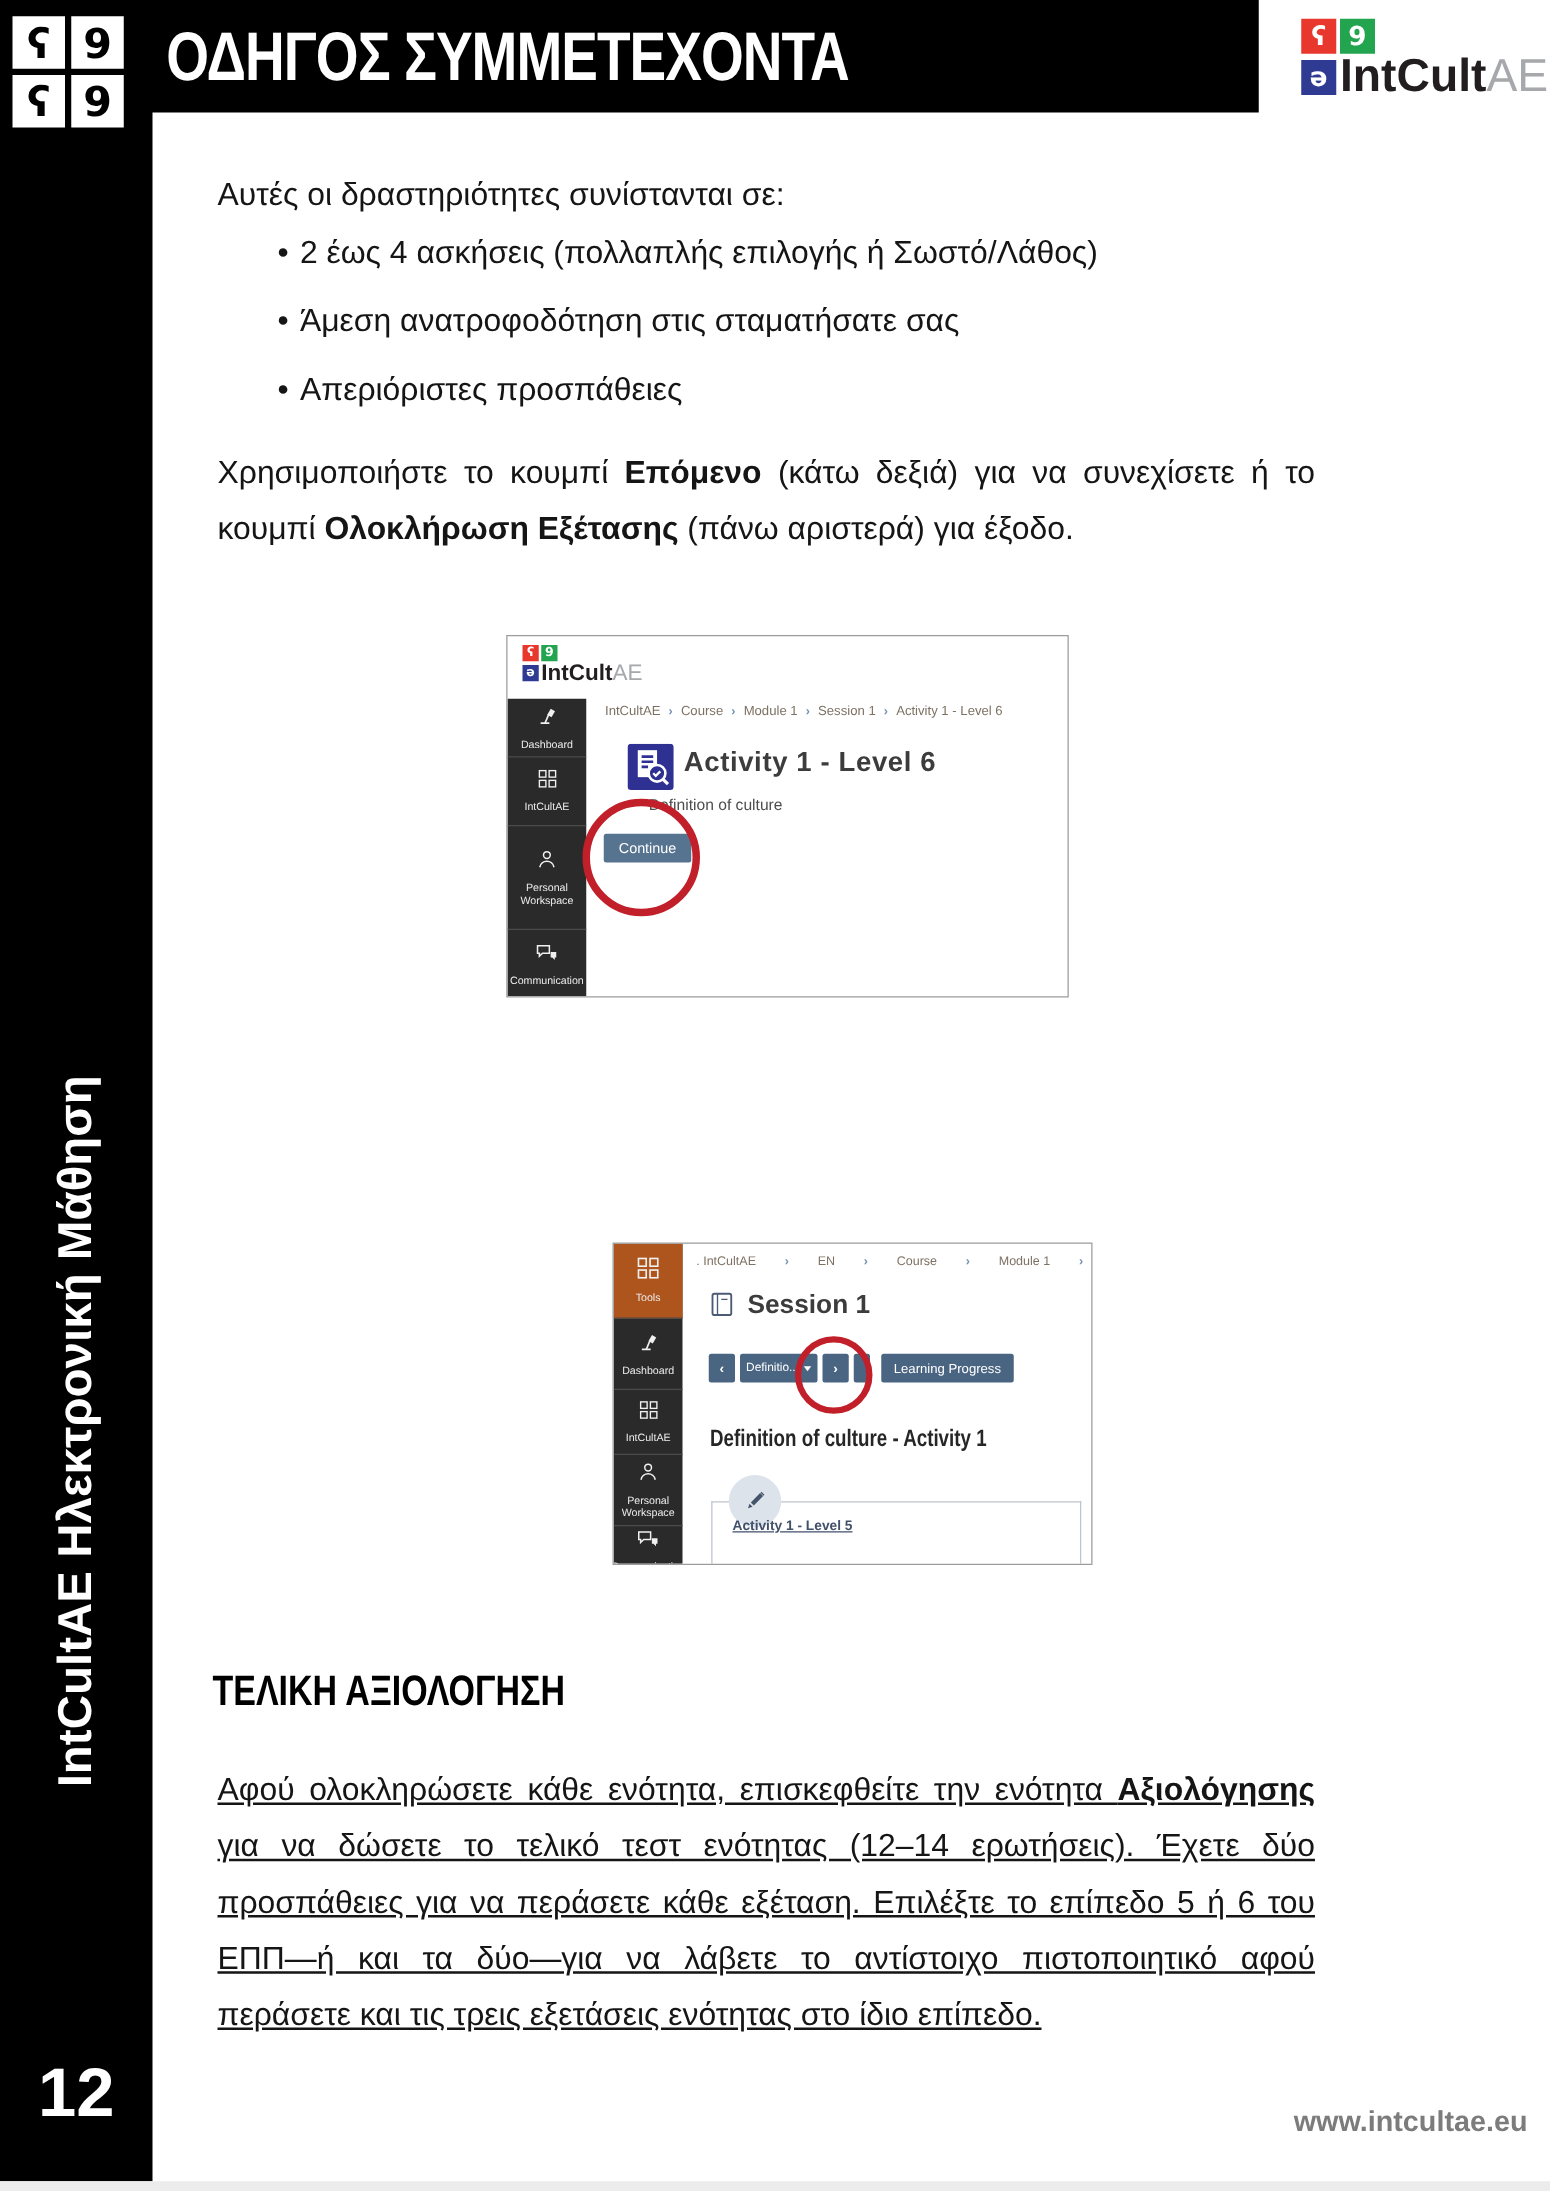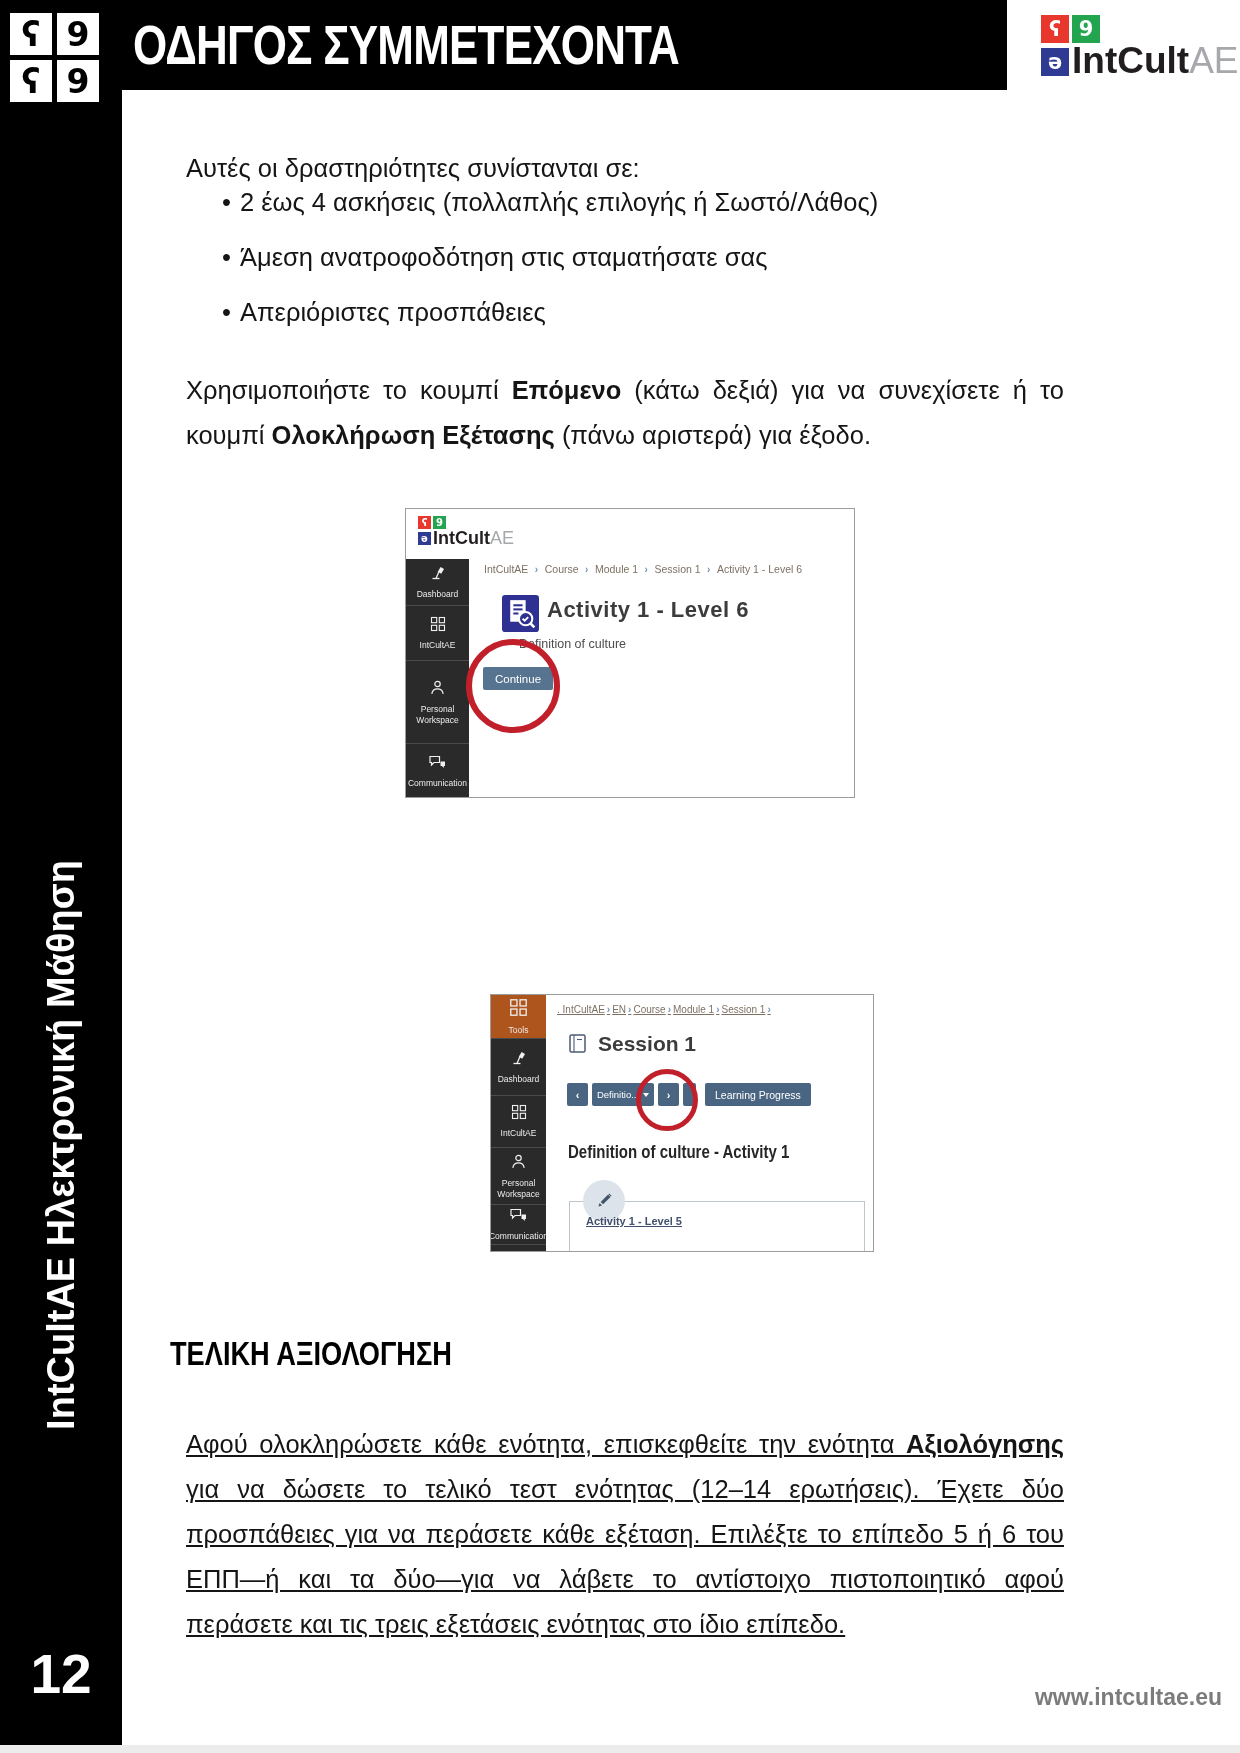--- a/index.html
+++ b/index.html
@@ -29,21 +29,21 @@
   .brand-lg .sq{width:28px;height:28px;font-size:21px;}
   .brand-lg .bt{font-size:37px;line-height:30px;margin-left:3px;color:#221e1f;font-weight:bold;}
   .brand-lg .ae{color:#a6a8ab;font-weight:normal;}
   .brand-sm{left:12px;top:7px;gap:2px;}
   .brand-sm .row1{gap:2px;}
   .brand-sm .sq{width:13px;height:13px;font-size:10px;}
   .brand-sm .bt{font-size:18px;line-height:14px;margin-left:2px;color:#221e1f;font-weight:bold;}
   .brand-sm .ae{color:#a6a8ab;font-weight:normal;}
 
   
-  .bodytext{position:absolute;left:170px;width:878px;margin:16px;font-size:25.5px;line-height:45px;
+  .bodytext{position:absolute;left:170px;width:878px;margin:4px;font-size:25.5px;line-height:45px;
             color:#151515;text-align:justify;}
   .intro{top:130px;text-align:left;}
   .bullet{position:absolute;left:222px;margin:0;font-size:25.5px;color:#151515;display:flex;gap:9px;
           white-space:nowrap;}
   .b1{top:188px;}.b2{top:243px;}.b3{top:298px;}
   .para-next{top:352px;}
   .para-continue{top:868px;}
   .final-heading{position:absolute;left:170px;top:1334px;margin:0;font-size:34px;font-weight:bold;
                  color:#000;white-space:nowrap;transform:scaleX(.8);transform-origin:left center;}
   .final-para{top:1406px;text-decoration:underline;}
@@ -60,27 +60,27 @@
   .shot2{left:490px;top:994px;width:382px;height:256px;}
 
   .sbar{position:absolute;left:0;background:#2a2a2a;display:flex;flex-direction:column;}
   .sbar1{top:50px;bottom:0;width:63px;}
   .sbar2{top:0;bottom:0;width:55px;}
   .sitem{flex:none;display:flex;flex-direction:column;align-items:center;justify-content:center;
          gap:4px;border-bottom:1px solid #4b4b4b;color:#ececec;text-align:center;padding:0 2px;
          box-sizing:border-box;overflow:hidden;cursor:pointer;}
   .slabel{font-size:8.5px;line-height:10.5px;}
   .h47{height:47px;}.h55{height:55px;}.h83{height:83px;}.h56{height:56px;}
-  .g60{height:44px;}.g57{height:57px;}.g52{height:52px;}.g40{height:40px;}
+  .g60{height:60px;}.g57{height:57px;}.g52{height:52px;}.g40{height:40px;}
   .tools-item{background:#ad551c;}
 
   .crumbs{position:absolute;display:flex;align-items:center;color:#7d7163;white-space:nowrap;}
   .crumbs a{color:#7d7163;text-decoration:none;cursor:pointer;}
   .c1{left:78px;top:54px;font-size:10.5px;gap:6.5px;}
-  .c2{left:66px;top:9px;font-size:10px;gap:2px;text-decoration:underline;}
+  .c2{left:66px;top:9px;font-size:10px;gap:23px;}
   .sep{color:#7292b5;font-size:10px;font-weight:bold;}
 
   .act-icon{position:absolute;left:96px;top:86px;width:37px;height:37px;}
   .act-title{position:absolute;left:141px;top:88px;margin:0;font-size:22px;font-weight:600;
              color:#3c3c3c;letter-spacing:.5px;white-space:nowrap;}
   .act-sub{position:absolute;left:113px;top:128px;font-size:12.5px;color:#4d4d4d;}
   .btn-continue{position:absolute;left:77px;top:158px;height:23px;padding:0 12px;background:#567390;
                 color:#fff;border:none;border-radius:2px;font-size:11.5px;font-family:inherit;cursor:pointer;}
   .circle{position:absolute;border-style:solid;border-color:#c1202a;border-radius:50%;background:transparent;}
   .circ1{left:60px;top:130px;width:82px;height:82px;border-width:6px;}

